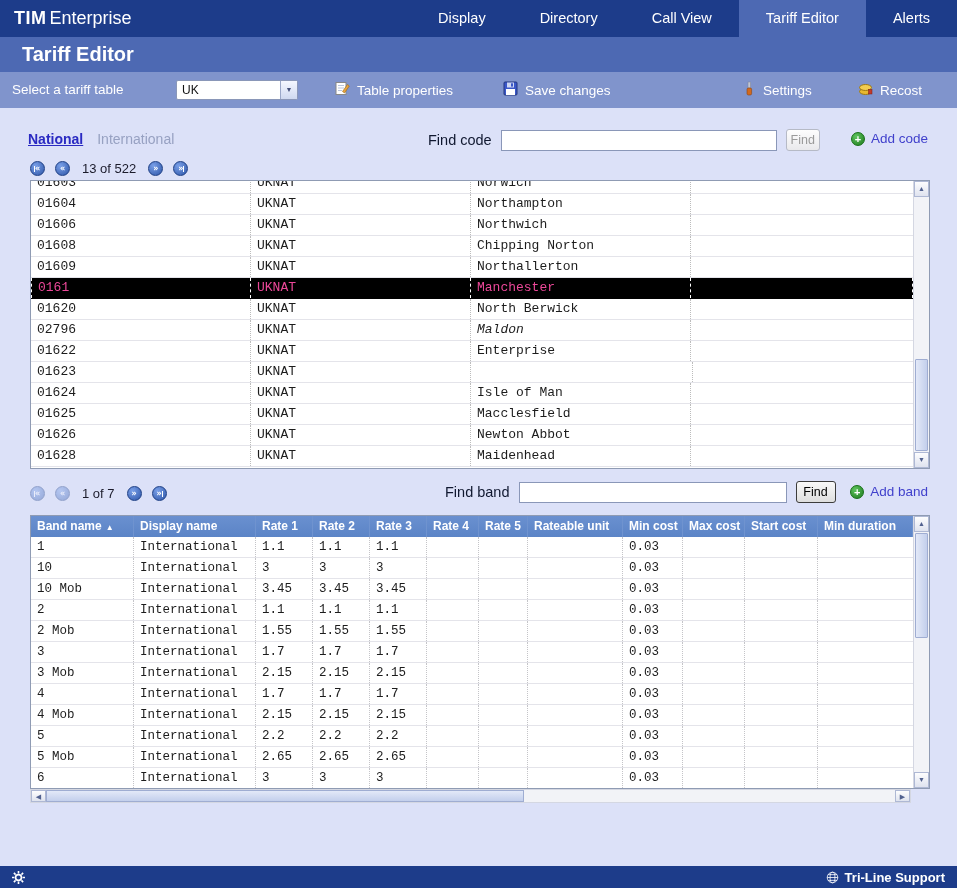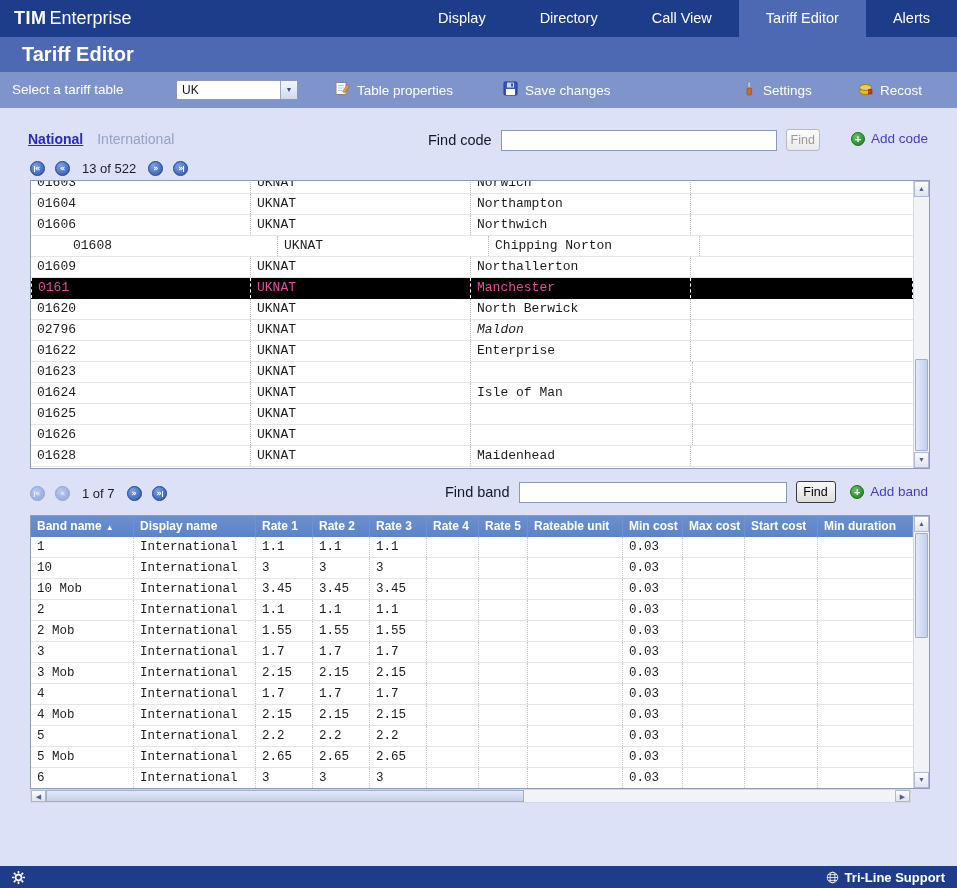--- a/index.html
+++ b/index.html
@@ -224,21 +224,21 @@
               <div class="tcell" style="width: 220px;">Northampton</div>
               <div class="tcell" style="width: 222px;"></div>
             </div>
             <div class="trow">
               <div class="tcell" style="width: 220px;">01606</div>
               <div class="tcell" style="width: 220px;">UKNAT</div>
               <div class="tcell" style="width: 220px;">Northwich</div>
               <div class="tcell" style="width: 222px;"></div>
             </div>
             <div class="trow">
-              <div class="tcell" style="width: 220px; margin-left: 36px;">01608</div>
+              <div class="tcell" style="width: 220px;">01608</div>
               <div class="tcell" style="width: 220px;">UKNAT</div>
               <div class="tcell" style="width: 220px;">Chipping Norton</div>
               <div class="tcell" style="width: 222px;"></div>
             </div>
             <div class="trow">
               <div class="tcell" style="width: 220px;">01609</div>
               <div class="tcell" style="width: 220px;">UKNAT</div>
               <div class="tcell" style="width: 220px;">Northallerton</div>
               <div class="tcell" style="width: 222px;"></div>
             </div>
@@ -273,25 +273,27 @@
             </div>
             <div class="trow">
               <div class="tcell" style="width: 220px;">01624</div>
               <div class="tcell" style="width: 220px;">UKNAT</div>
               <div class="tcell" style="width: 220px;">Isle of Man</div>
               <div class="tcell" style="width: 222px;"></div>
             </div>
             <div class="trow">
               <div class="tcell" style="width: 220px;">01625</div>
               <div class="tcell" style="width: 220px;">UKNAT</div>
+              <div class="tcell" style="width: 220px;">Macclesfield</div>
               <div class="tcell" style="width: 222px;"></div>
             </div>
             <div class="trow">
               <div class="tcell" style="width: 220px;">01626</div>
               <div class="tcell" style="width: 220px;">UKNAT</div>
+              <div class="tcell" style="width: 220px;">Newton Abbot</div>
               <div class="tcell" style="width: 222px;"></div>
             </div>
             <div class="trow">
               <div class="tcell" style="width: 220px;">01628</div>
               <div class="tcell" style="width: 220px;">UKNAT</div>
               <div class="tcell" style="width: 220px;">Maidenhead</div>
               <div class="tcell" style="width: 222px;"></div>
             </div>
           </div>
       </div>

